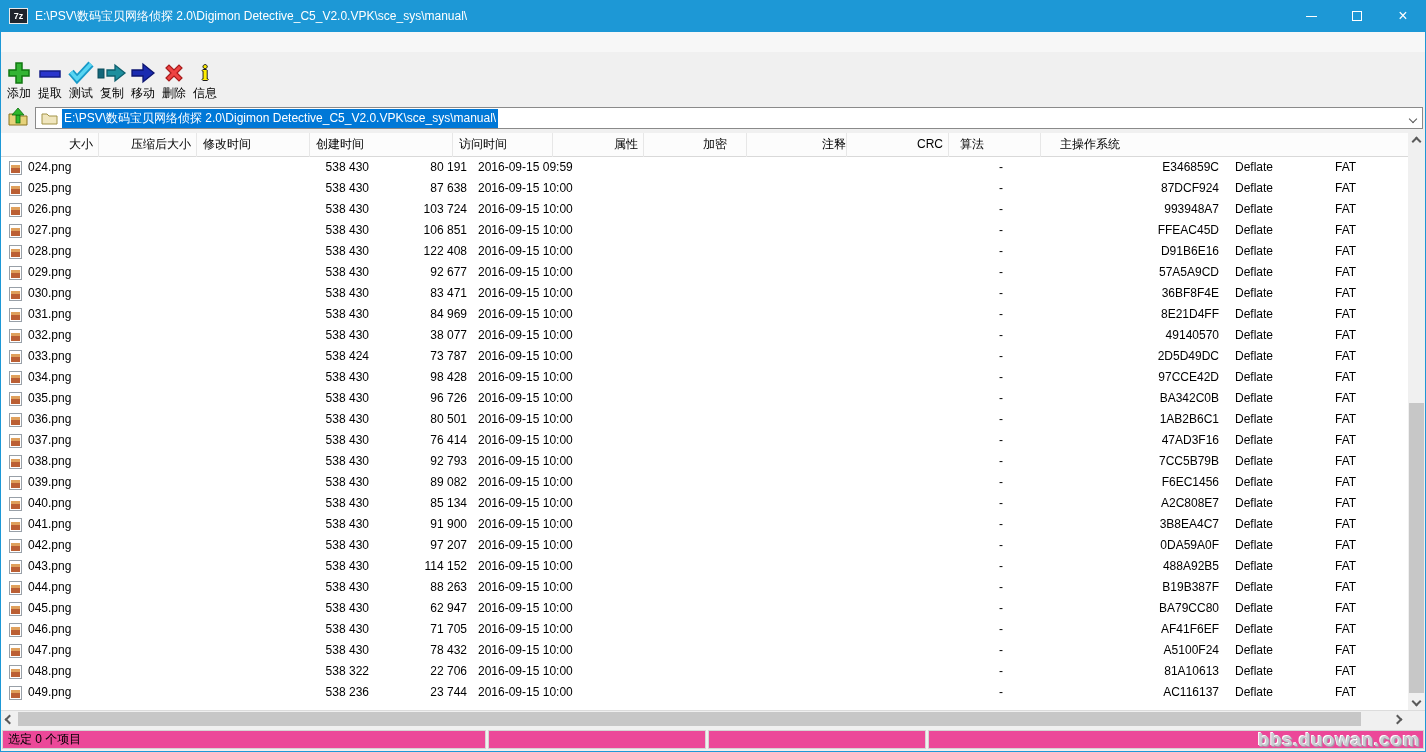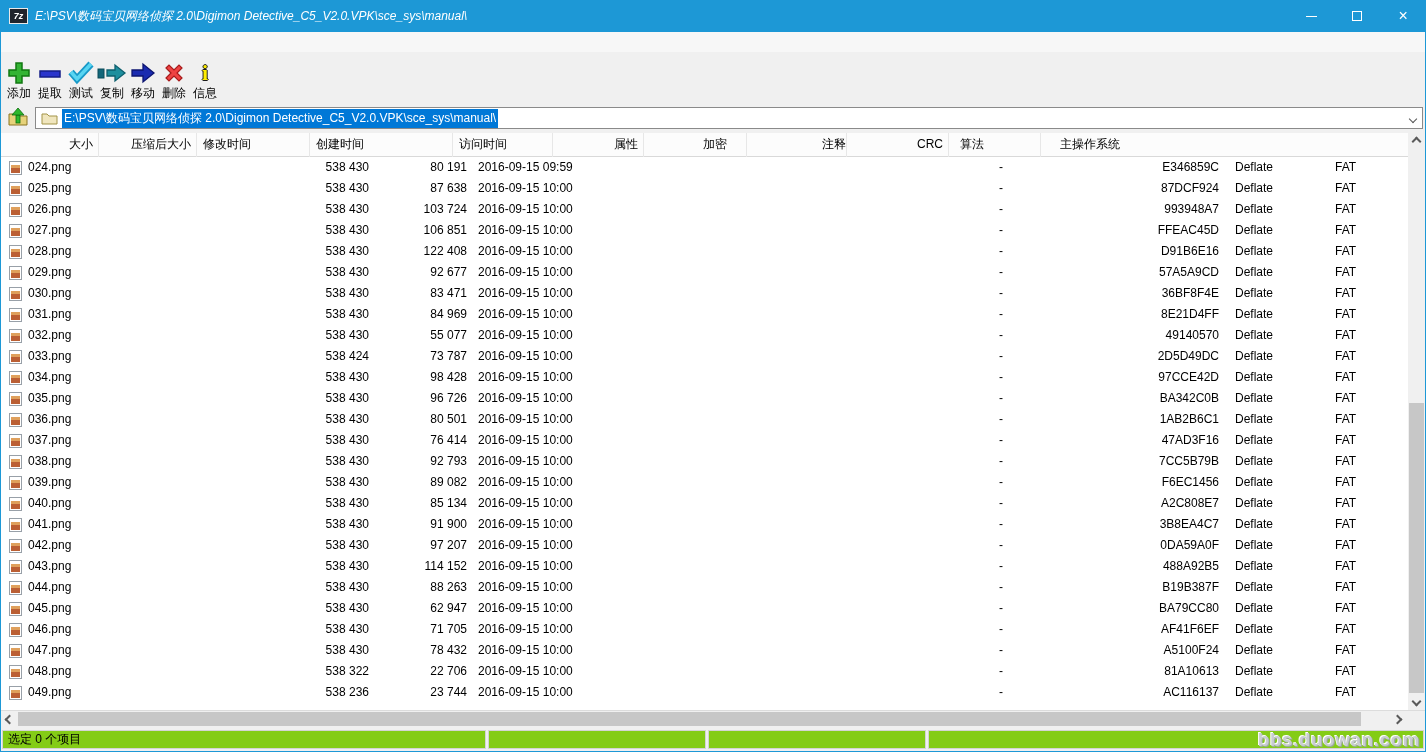--- a/index.html
+++ b/index.html
@@ -3,21 +3,21 @@
 <meta charset="utf-8">
 <style>
   * { box-sizing: border-box; margin: 0; padding: 0; }
   html,body { width:1426px; height:752px; overflow:hidden; }
   body { font-family:"Liberation Sans","DejaVu Sans",sans-serif; font-size:12px; color:#000; }
   .window { position:relative; width:1426px; height:752px; background:#f0f0f0;
             border:1px solid #1d98d6; border-top:none; }
 
   
   .titlebar { position:absolute; left:-1px; right:-1px; top:0; height:32px; background:#1d98d6;
-              display:flex; align-items:center; color:#fff;font-style:italic; }
+              display:flex; align-items:center; color:#fff; }
   .appicon { width:19px; height:16px; margin-left:9px; background:#20242c; border:1px solid #e8e8e8;
              color:#fff; font-weight:bold; font-size:9px; display:flex; align-items:center; justify-content:center; }
   .wtitle { margin-left:7px; font-size:12px; white-space:nowrap; }
   .winbtns { margin-left:auto; display:flex; height:32px; }
   .winbtn { width:46px; height:32px; display:flex; align-items:center; justify-content:center; }
   .glyph-min { width:11px; height:0; border-top:1px solid #fff; display:block; }
   .glyph-max { width:10px; height:10px; border:1px solid #fff; display:block; }
   .glyph-close { color:#fff; font-size:16px; line-height:16px; }
 
   
@@ -86,21 +86,21 @@
   .vthumb { position:absolute; left:1px; width:15px; top:270px; height:290px; background:#c7c7c7; }
   .hscroll { position:absolute; left:0; right:0; top:710px; height:17px; background:#f0f0f0; border-top:1px solid #dcdcdc; }
   .hscroll .arrow { position:absolute; top:0; width:17px; height:16px; display:flex; align-items:center; justify-content:center; }
   .hscroll .arrow.left { left:0; }
   .hscroll .arrow.right { right:19px; }
   .hthumb { position:absolute; left:17px; width:1343px; top:1px; height:14px; background:#c7c7c7; }
   .corner { position:absolute; right:0; top:0; width:19px; height:16px; background:#f0f0f0; }
 
   
   .statusbar { position:absolute; left:0; right:0; top:727px; height:24px; background:#f0f0f0; }
-  .spanel { position:absolute; top:3px; bottom:2px; border:1px solid #d4d4d4; background:#84cc16;
+  .spanel { position:absolute; top:3px; bottom:2px; border:1px solid #d4d4d4; background:#ec4899;
             line-height:17px; padding-left:5px; overflow:hidden; white-space:nowrap; }
   .sp1 { left:1px; width:484px; }
   .sp2 { left:487px; width:218px; }
   .sp3 { left:707px; width:218px; }
   .sp4 { left:927px; right:1px; }
   .watermark { position:absolute; right:5px; bottom:0px; z-index:5; font-size:19px; font-weight:bold;
                letter-spacing:0.5px; color:#c9cdd2;
                text-shadow:-1px -1px 0 #ffffff, 1px 1px 1px #9fa6ad; }
 </style>
 </head>
@@ -372,21 +372,21 @@
         <div class="c col-method">Deflate</div>
         <div class="c col-host">FAT</div>
       </div>
 
       <div class="row">
         <div class="c col-name">
           <span class="fileicon"></span>
           <span>032.png</span>
         </div>
         <div class="c col-size r">538 430</div>
-        <div class="c col-packed r">55 077</div>
+        <div class="c col-packed r">38 077</div>
         <div class="c col-mod">2016-09-15 10:00</div>
         <div class="c col-created"></div>
         <div class="c col-acc"></div>
         <div class="c col-attr r"></div>
         <div class="c col-enc r">-</div>
         <div class="c col-com"></div>
         <div class="c col-crc r">49140570</div>
         <div class="c col-method">Deflate</div>
         <div class="c col-host">FAT</div>
       </div>

